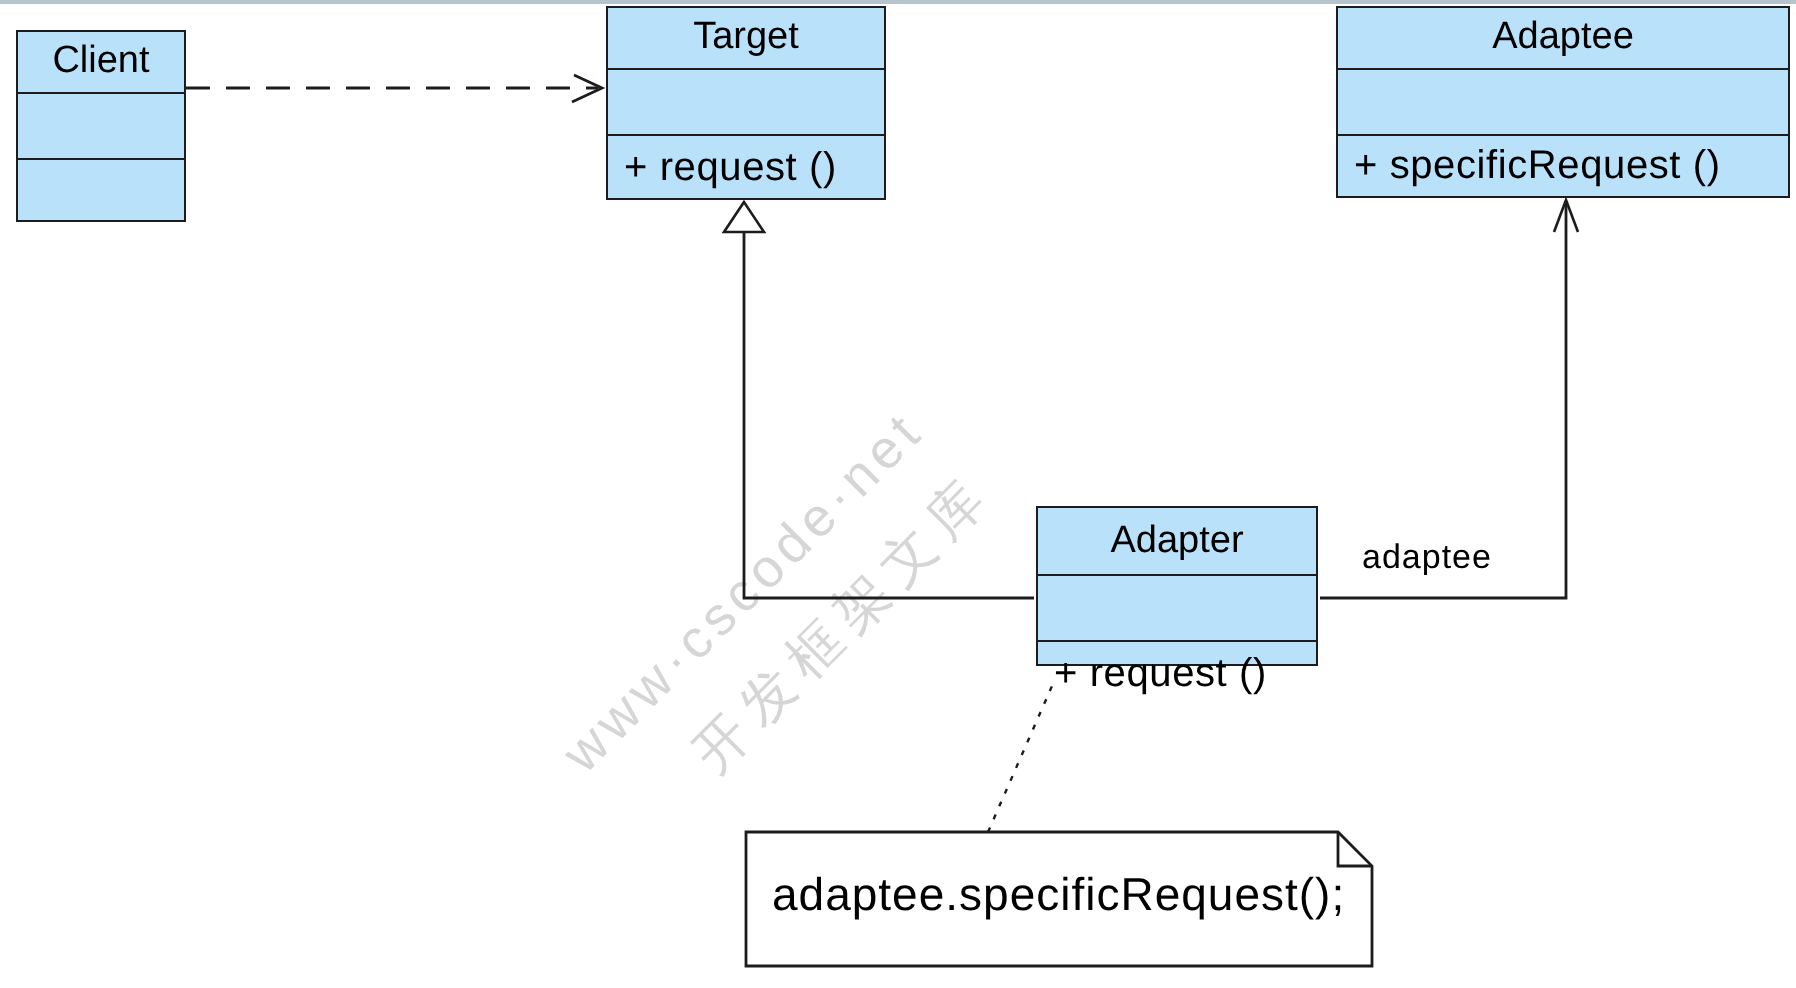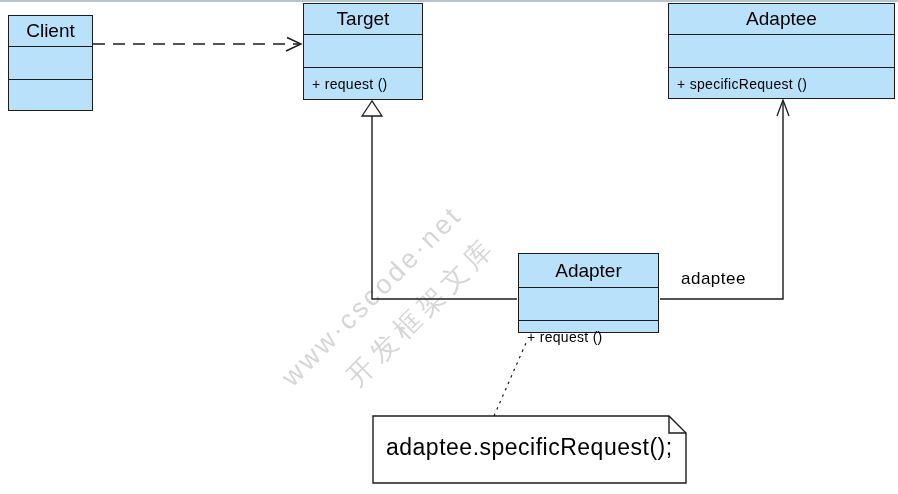--- a/index.html
+++ b/index.html
@@ -22,24 +22,24 @@
   
   .class-box{
     position:absolute;background:#b9e2fa;border:1px solid #1c1c1c;
     box-sizing:border-box;z-index:3;
   }
   .row-title{height:30px;display:flex;align-items:center;justify-content:center;
     font-size:19px;}
   .row{border-top:1px solid #1c1c1c;box-sizing:border-box;}
   .row-attrs{height:33px;}
   .row-methods{height:32px;display:flex;align-items:center;padding-left:8px;
-    font-size:14px;letter-spacing:0.3px;}
+    font-size:20px;letter-spacing:0.3px;}
   #box-client{left:8px;top:3px;width:85px;height:96px;margin-top:12px;}
   #box-client .row-methods{height:31px;}
-  #box-target{left:303px;top:3px;width:120px;height:97px;}
+  #box-target{left:303px;top:3px;width:140px;height:97px;}
   #box-target .row-methods{height:33px;}
   #box-adaptee{left:668px;top:3px;width:227px;height:96px;}
   #box-adapter{left:518px;top:253px;width:141px;height:80px;}
   #box-adapter .row-title{height:33px;}
   #box-adapter .row-methods{height:33px;}
   
   .assoc-label{
     position:absolute;left:681px;top:269px;font-size:17px;letter-spacing:0.5px;z-index:3;
   }
   

